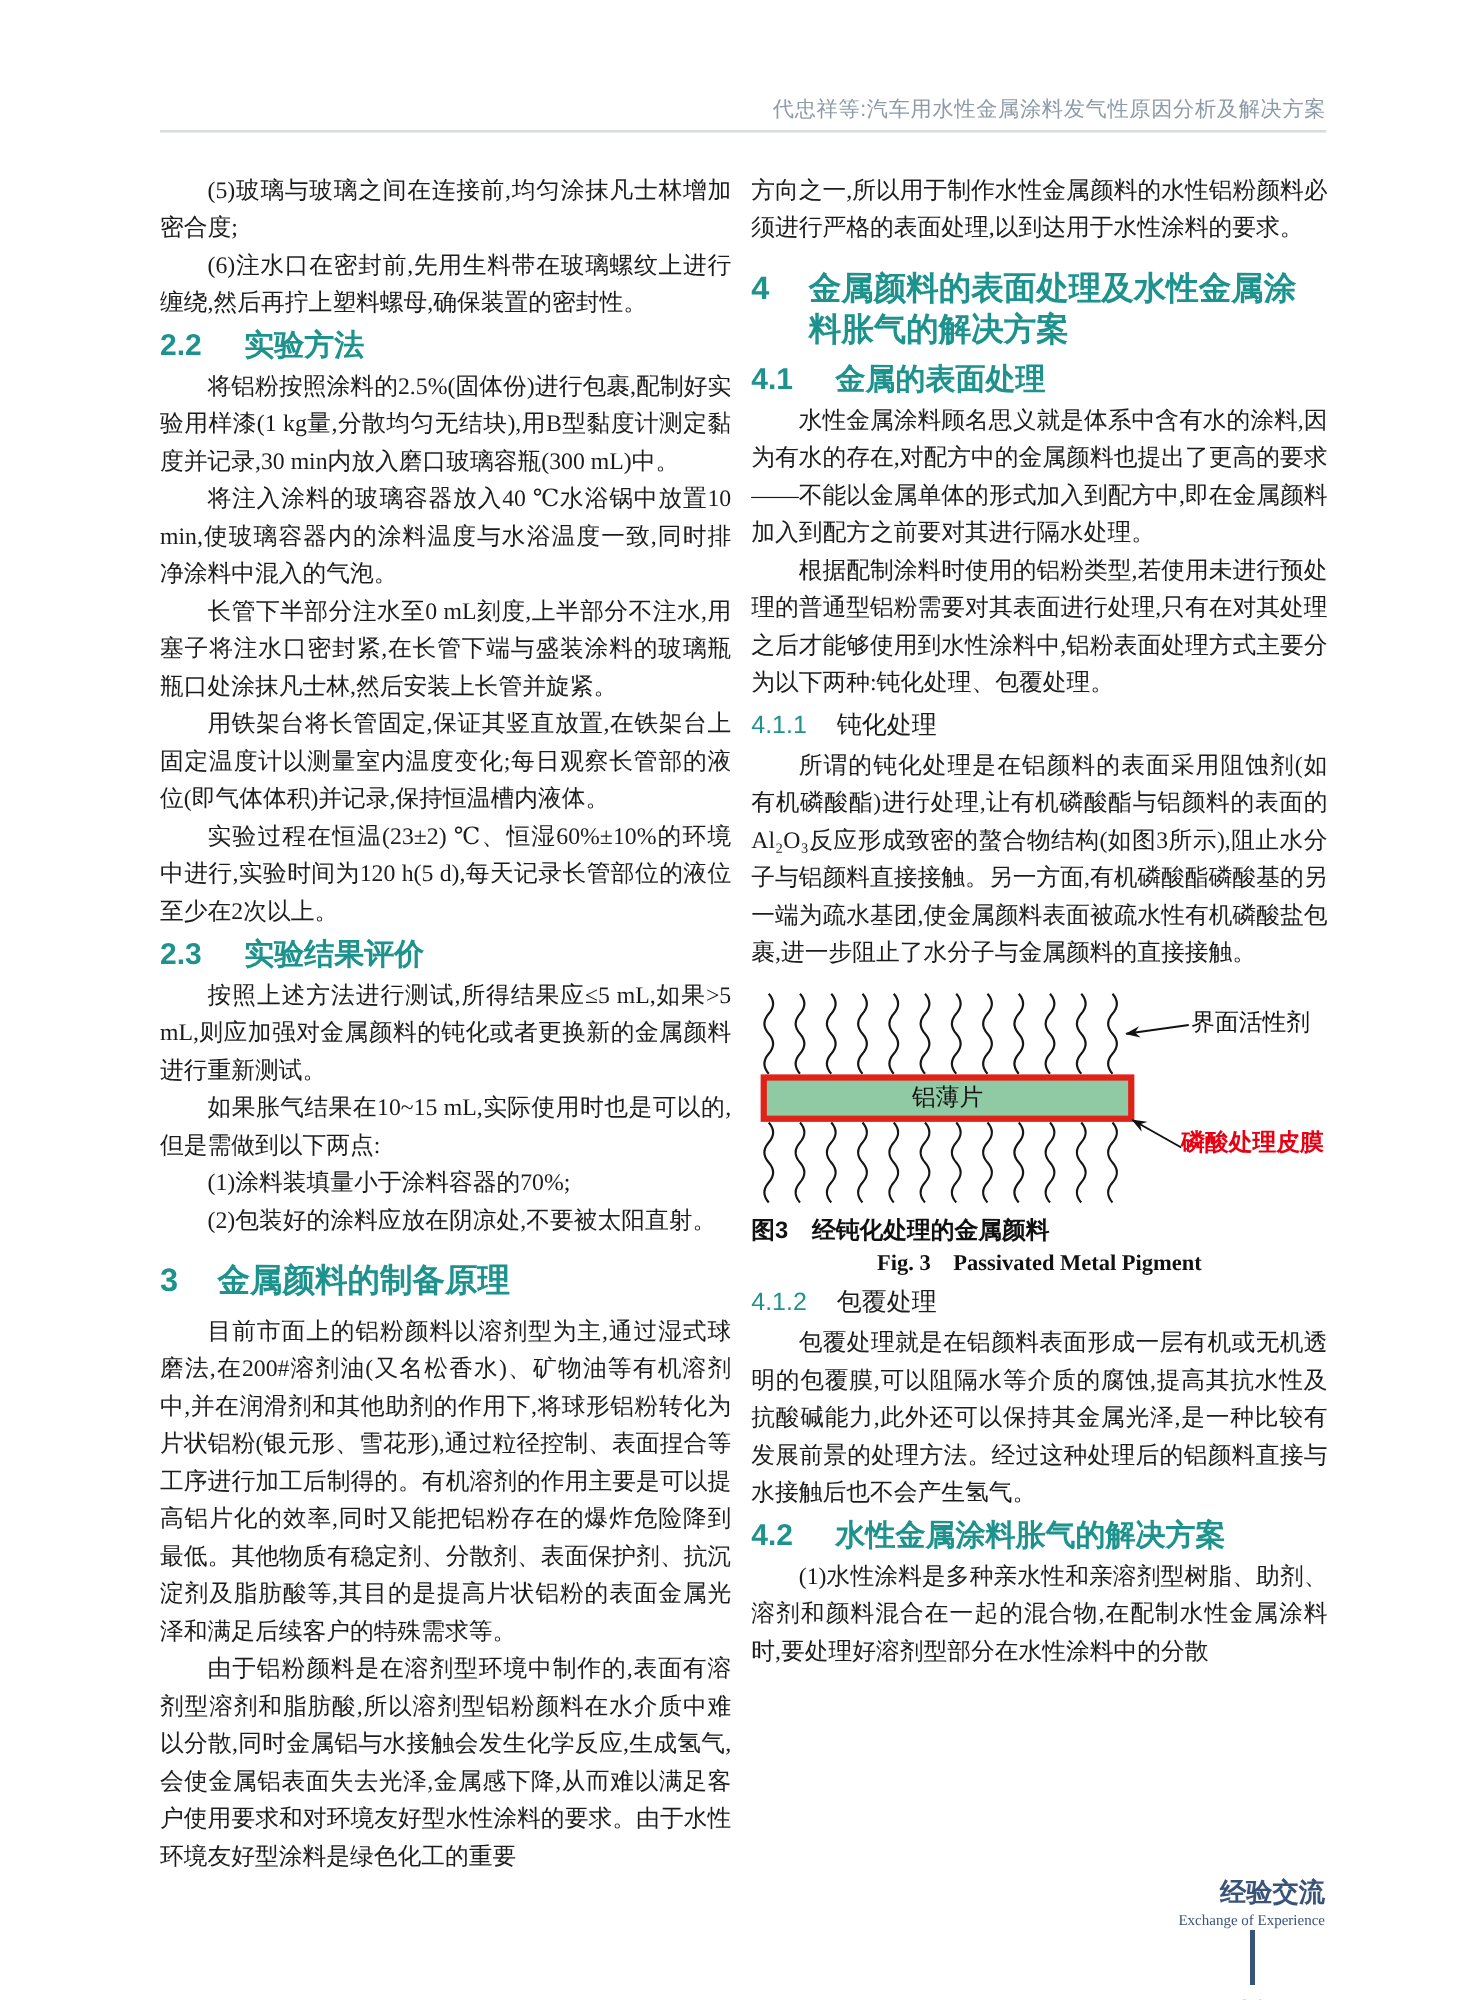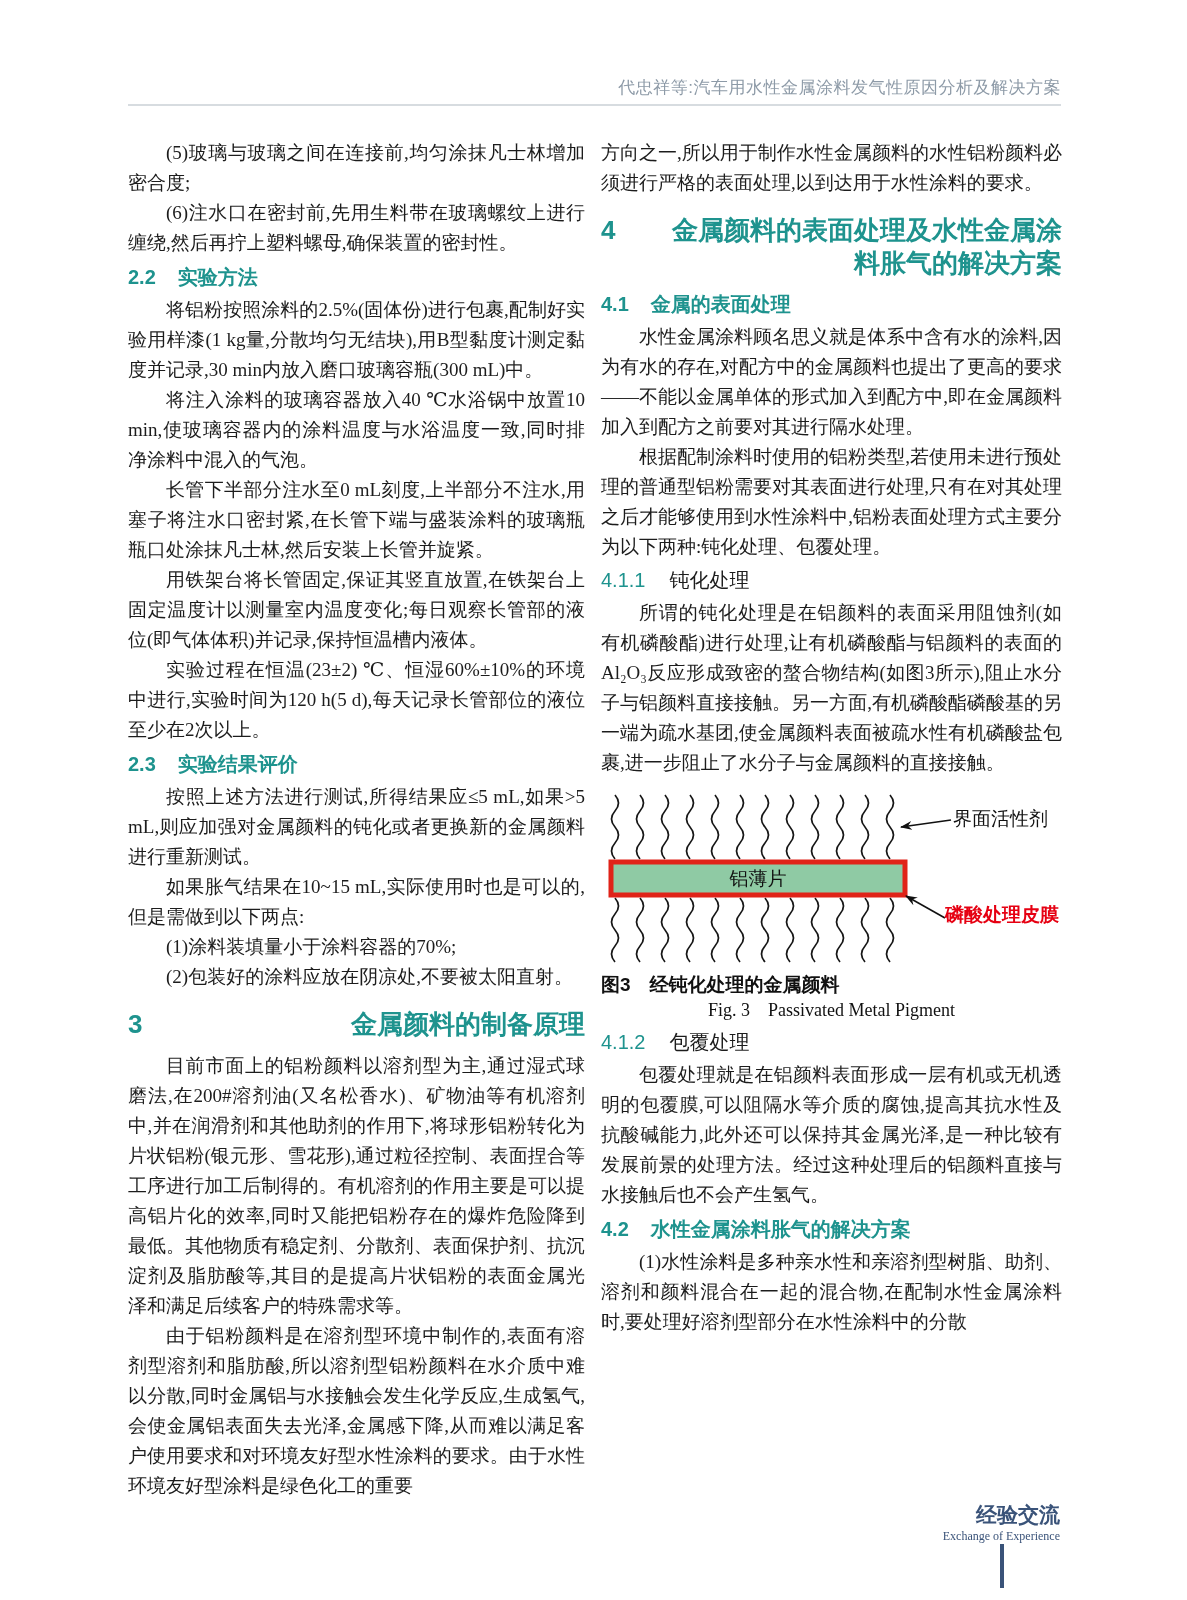--- a/index.html
+++ b/index.html
@@ -23,43 +23,43 @@
        text-align:justify;text-justify:inter-ideograph;}
   .col-left{left:128px;width:457px;}
   .col-right{left:601px;width:461px;}
   p{margin:0;text-indent:2em;}
   p.noind{text-indent:0;}
   
   .h-sec{display:flex;font-family:"Liberation Sans","DejaVu Sans",sans-serif;
          font-weight:bold;color:var(--teal);font-size:26px;line-height:33px;
          margin:16px 0 10px;text-align:left;}
   .h-sec .num{flex:none;width:46px;}
-  .h-sec .title{flex:1;text-align:right;}
+  .h-sec .title{flex:1;}
   
   .h-sub{display:flex;font-family:"Liberation Sans","DejaVu Sans",sans-serif;
-         font-weight:bold;color:var(--teal);font-size:20px;line-height:28px;
-         margin:5px 0 4px;text-align:left;}
+         font-weight:bold;color:var(--teal);font-size:24px;line-height:28px;
+         margin:5px 0 4px;text-align:left;gap:12px;}
   .h-sub .num{margin-right:22px;}
   
   .h-sub3{display:flex;font-size:20px;line-height:28px;margin:4px 0;text-align:left;}
   .h-sub3 .num{font-family:"Liberation Sans","DejaVu Sans",sans-serif;color:var(--teal);margin-right:24px;}
   .h-sub3 .title{color:var(--ink);}
   
   .fig{margin:14px 0 6px;}
   .fig-canvas{position:relative;width:461px;height:172px;}
   .bar-label{position:absolute;left:10px;top:70px;width:294px;height:33px;
              display:flex;align-items:center;justify-content:center;
              font-size:19px;color:#111;}
   .lab{position:absolute;font-size:19px;line-height:22px;white-space:nowrap;}
   .lab1{left:352px;top:16px;color:#111;}
   .lab2{left:344px;top:112px;color:var(--label-red);font-weight:600;}
   .cap-cn{margin-top:8px;text-align:left;font-family:"Liberation Sans","DejaVu Sans",sans-serif;
           font-weight:bold;font-size:19px;line-height:26px;color:#111;}
   .cap-en{text-align:center;font-family:"Liberation Serif","DejaVu Serif",serif;
-          font-weight:normal;font-size:18px;line-height:24px;color:#111;}
+          font-weight:bold;font-size:18px;line-height:24px;color:#111;}
   
   .footer{position:absolute;top:1503px;right:127px;display:flex;align-items:center;color:var(--navy);flex-direction:column;}
   .footer-sec{text-align:right;}
   .sec-cn{font-family:"Liberation Sans","DejaVu Sans",sans-serif;font-weight:bold;
           font-size:21px;line-height:24px;}
   .sec-en{font-size:12px;line-height:15px;margin-top:2px;}
   .footer-bar{width:4px;height:44px;background:var(--navy);margin:0 10px 0 12px;}
   .page-num{font-size:28px;margin-top:6px;}
 </style>
 </head>

